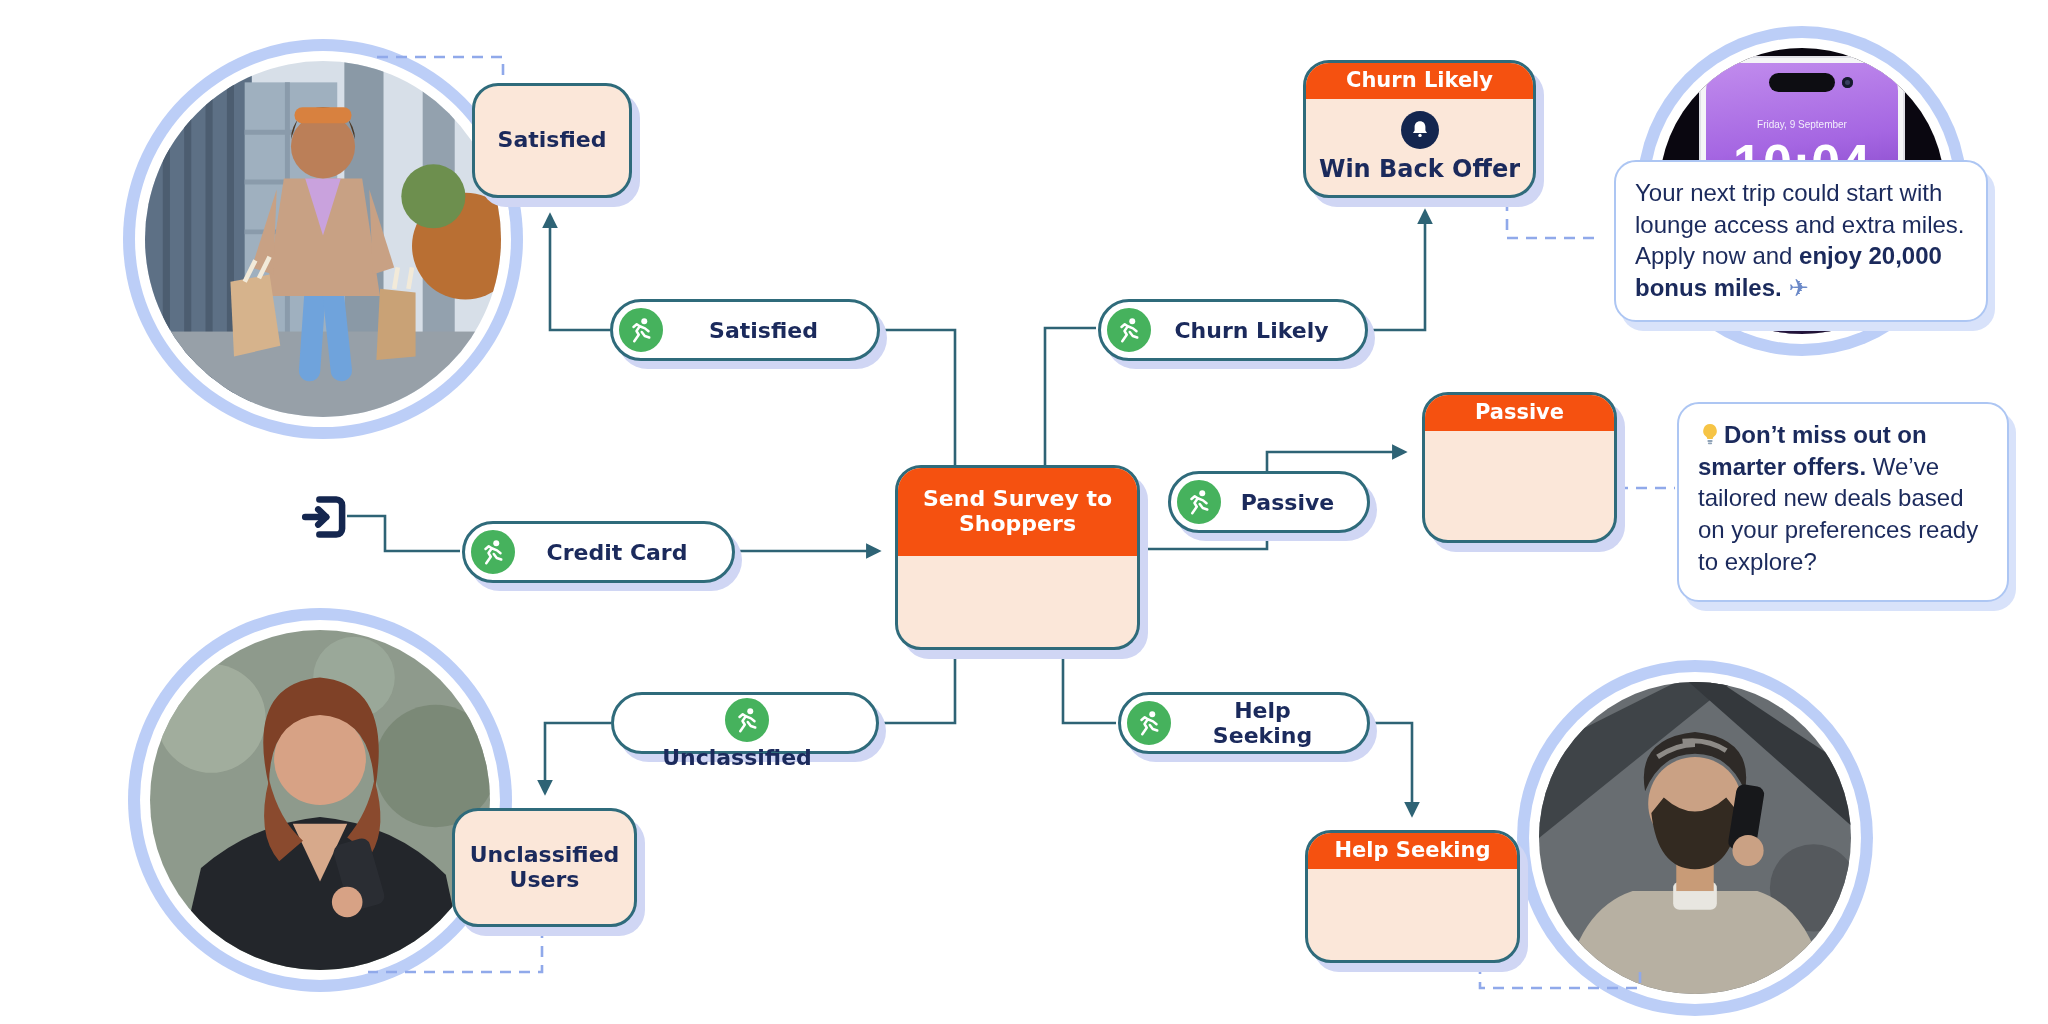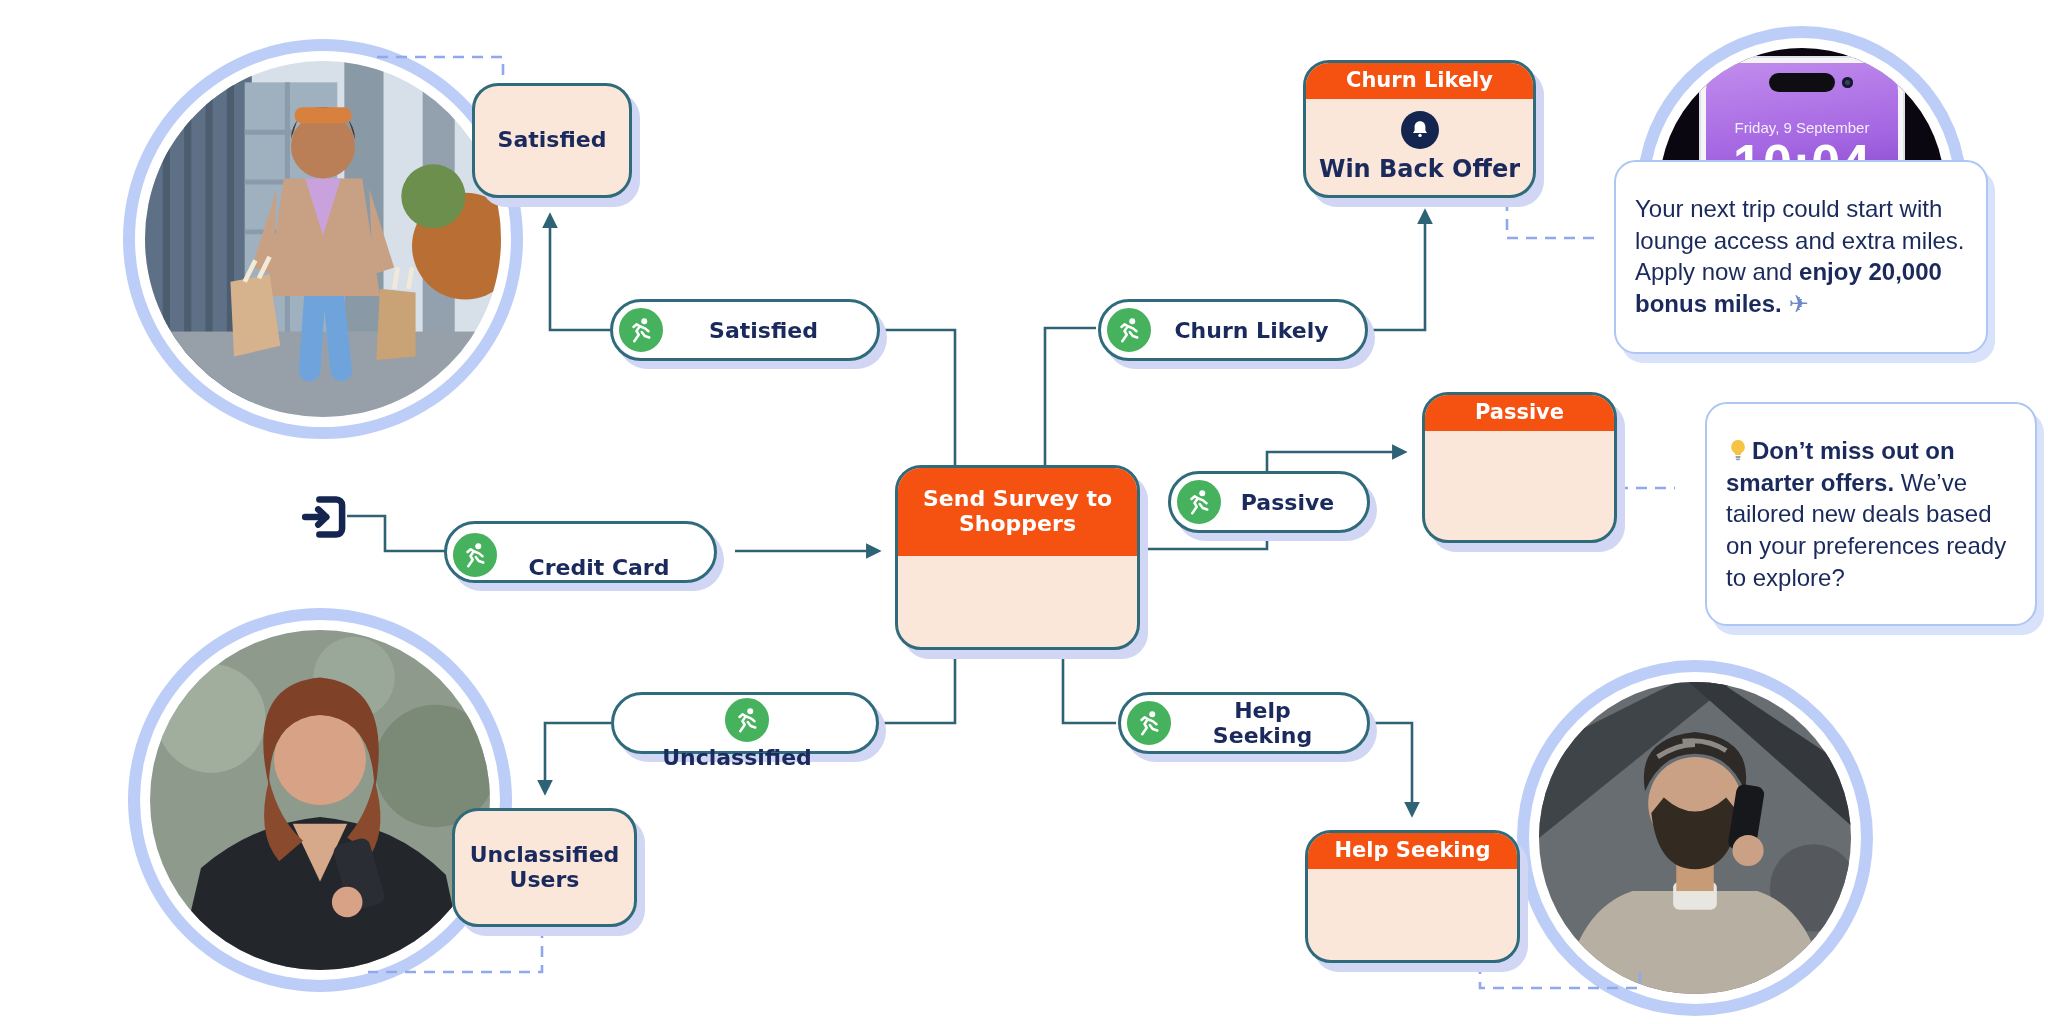--- a/index.html
+++ b/index.html
@@ -24,21 +24,21 @@
   
   .phone-body{position:absolute;left:50%;transform:translateX(-50%);top:8px;width:206px;height:300px;
               background:#f5f5f7;border-radius:34px;box-shadow:inset 0 0 0 2px #e0e0e6;}
   .phone-screen{position:absolute;inset:7px;border-radius:28px;overflow:hidden;
        background:linear-gradient(170deg,#c violet);
        background:linear-gradient(172deg,#c18ced 0%,#a566e2 30%,#7e3fc2 55%,#3c2066 80%,#08050f 100%);}
   .notch{position:absolute;top:10px;left:50%;transform:translateX(-50%);width:66px;height:19px;
          background:#0d0d12;border-radius:11px;}
   .lens{position:absolute;top:14px;left:calc(50% + 40px);width:11px;height:11px;border-radius:50%;
         background:#3a4060;box-shadow:inset 0 0 0 3px #161a2e;}
-  .lock-date{position:absolute;top:56px;width:100%;text-align:center;color:#f3eefc;font-size:15px;
+  .lock-date{position:absolute;top:56px;width:100%;text-align:center;color:#f3eefc;font-size:10px;
              font-family:"Liberation Sans",sans-serif;}
   .lock-time{position:absolute;top:70px;width:100%;text-align:center;color:#fff;font-size:52px;
              font-weight:bold;letter-spacing:1px;font-family:"Liberation Sans",sans-serif;}
 
   
   svg.wires{position:absolute;inset:0;z-index:2;}
   .wire{fill:none;stroke:var(--line);stroke-width:2.6px;}
   .wire-dashed{fill:none;stroke:var(--dash);stroke-width:2.6px;stroke-dasharray:11 8;}
 
   
@@ -67,37 +67,37 @@
   .pill{position:absolute;height:62px;background:#fff;border:3px solid var(--teal);border-radius:34px;
         display:flex;align-items:center;box-shadow:7px 8px 0 var(--nodeshadow);z-index:3;
         box-sizing:border-box;}
   .pill .runner{width:50px;height:50px;margin-left:3px;border-radius:50%;background:var(--green);
         border:3px solid #fff;box-sizing:border-box;display:flex;align-items:center;justify-content:center;
         flex:0 0 auto;}
   .pill .runner svg{width:30px;height:30px;}
   .pill .lbl{flex:1;text-align:center;padding:0 26px 0 10px;font-size:22px;font-weight:bold;color:var(--navy);}
   #pill-satisfied{left:610px;top:299px;width:270px;}
   #pill-churn{left:1098px;top:299px;width:270px;}
-  #pill-credit{left:444px;top:521px;width:273px;align-items:flex-end;}
+  #pill-credit{left:462px;top:521px;width:273px;}
   #pill-passive{left:1168px;top:471px;width:202px;}
   #pill-unclassified{left:611px;top:692px;width:268px;flex-direction:column;}
   #pill-help{left:1118px;top:692px;width:252px;}
 
   
   #entry{position:absolute;left:298px;top:490px;width:54px;height:54px;z-index:3;}
   #entry svg{width:100%;height:100%;}
 
   
   .bubble{position:absolute;background:#fff;border:2.5px solid var(--bubbleborder);border-radius:22px;
           box-shadow:7px 9px 0 var(--bubbleshadow);z-index:5;color:var(--navy);
           font-family:"Liberation Sans",sans-serif;font-size:24px;line-height:1.32;
-          padding:31px 19px;box-sizing:border-box;}
+          padding:15px 19px;box-sizing:border-box;}
   .bubble b{font-weight:bold;}
   #bubble-trip{left:1614px;top:160px;width:374px;min-height:160px;}
-  #bubble-offers{left:1677px;top:402px;width:332px;min-height:200px;margin-left:28px;}
+  #bubble-offers{left:1677px;top:402px;width:332px;min-height:200px;}
   #bubble-points{left:45px;top:780px;width:299px;min-height:158px;}
   .bulb{display:inline-block;width:24px;height:24px;vertical-align:-3px;margin-right:2px;}
   .plane{color:#6b89c8;font-family:"DejaVu Sans",sans-serif;}
 </style>
 </head>
 <body>
 
 <div class="canvas">
 
   <div class="photo" id="photo-shopper">

